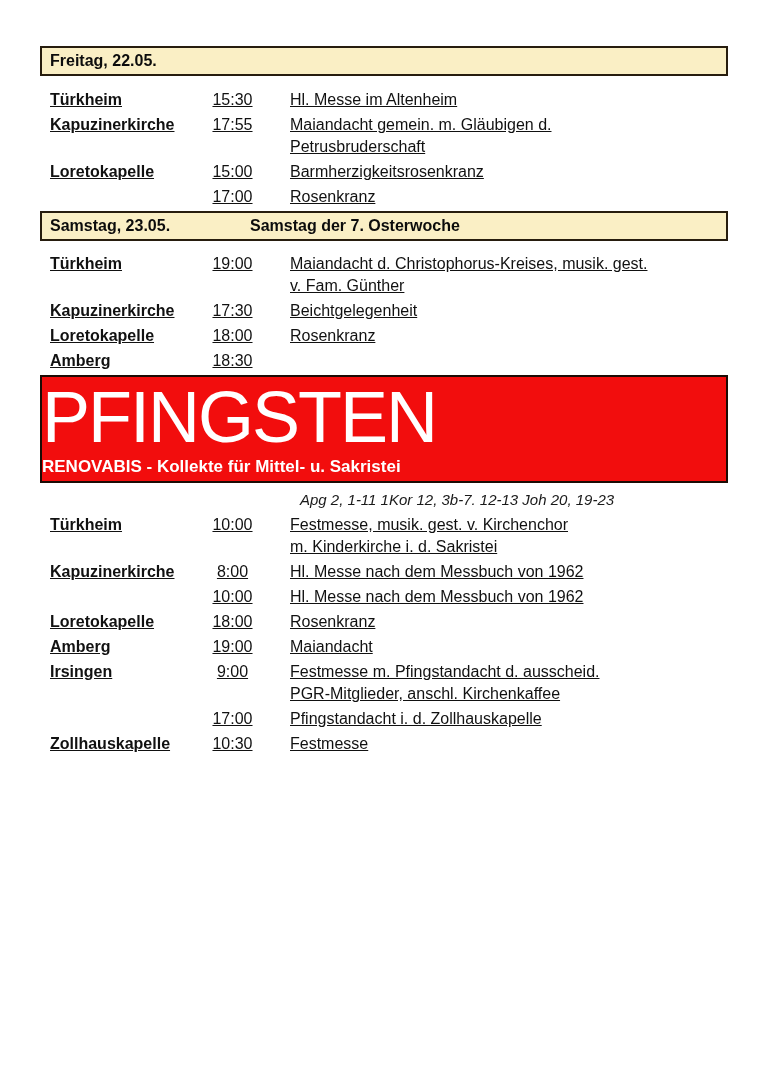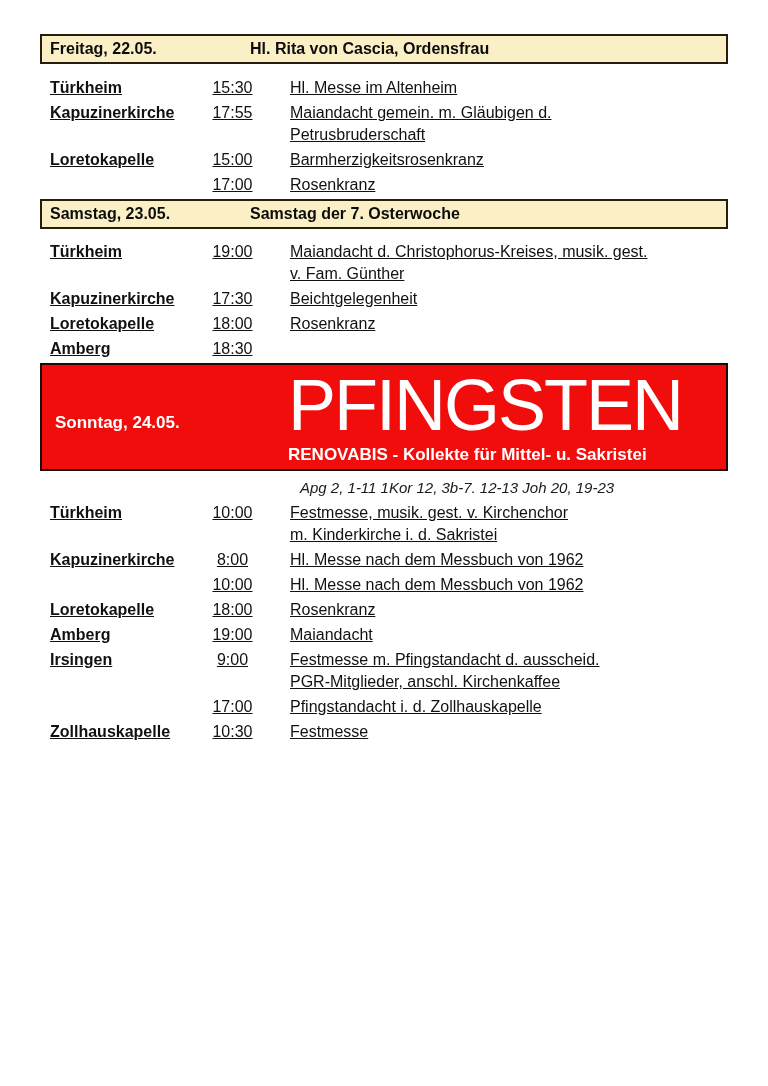--- a/index.html
+++ b/index.html
@@ -5,21 +5,21 @@
   * { margin: 0; padding: 0; box-sizing: border-box; }
   html, body {
     width: 768px; height: 1086px;
     background: #ffffff;
     font-family: "Liberation Sans", "DejaVu Sans", sans-serif;
     color: #111111;
     overflow: hidden;
   }
   .page {
     position: absolute;
-    left: 40px; top: 34px;
+    left: 40px; top: 46px;
     width: 688px;
   }
   
   .bar {
     display: flex;
     background: #FAEFC5;
     border: 2px solid #271d0e;
     padding: 3px 4px 3px 8px;
     height: 30px;
     align-items: center;
@@ -77,21 +77,20 @@
   }
   .rows3 { margin-top: 3px; }
 </style>
 </head>
 <body>
 
 <div class="page">
 
   <div class="bar">
     <div class="bar-left">Freitag, 22.05.</div>
-    <div class="bar-right">Hl. Rita von Cascia, Ordensfrau</div>
   </div>
   <div class="rows">
     <div class="row">
       <div class="loc">Türkheim</div>
       <div class="time">15:30</div>
       <div class="desc">Hl. Messe im Altenheim</div>
     </div>
     <div class="row">
       <div class="loc">Kapuzinerkirche</div>
       <div class="time">17:55</div>
@@ -131,21 +130,20 @@
       <div class="time">18:00</div>
       <div class="desc">Rosenkranz</div>
     </div>
     <div class="row">
       <div class="loc">Amberg</div>
       <div class="time">18:30</div>
     </div>
   </div>
 
   <div class="banner">
-    <div class="banner-left">Sonntag, 24.05.</div>
     <div class="banner-right">
       <div class="banner-title">PFINGSTEN</div>
       <div class="banner-subtitle">RENOVABIS - Kollekte für Mittel- u. Sakristei</div>
     </div>
   </div>
   <div class="scripture">Apg 2, 1-11 1Kor 12, 3b-7. 12-13 Joh 20, 19-23</div>
   <div class="rows rows3">
     <div class="row">
       <div class="loc">Türkheim</div>
       <div class="time">10:00</div>

